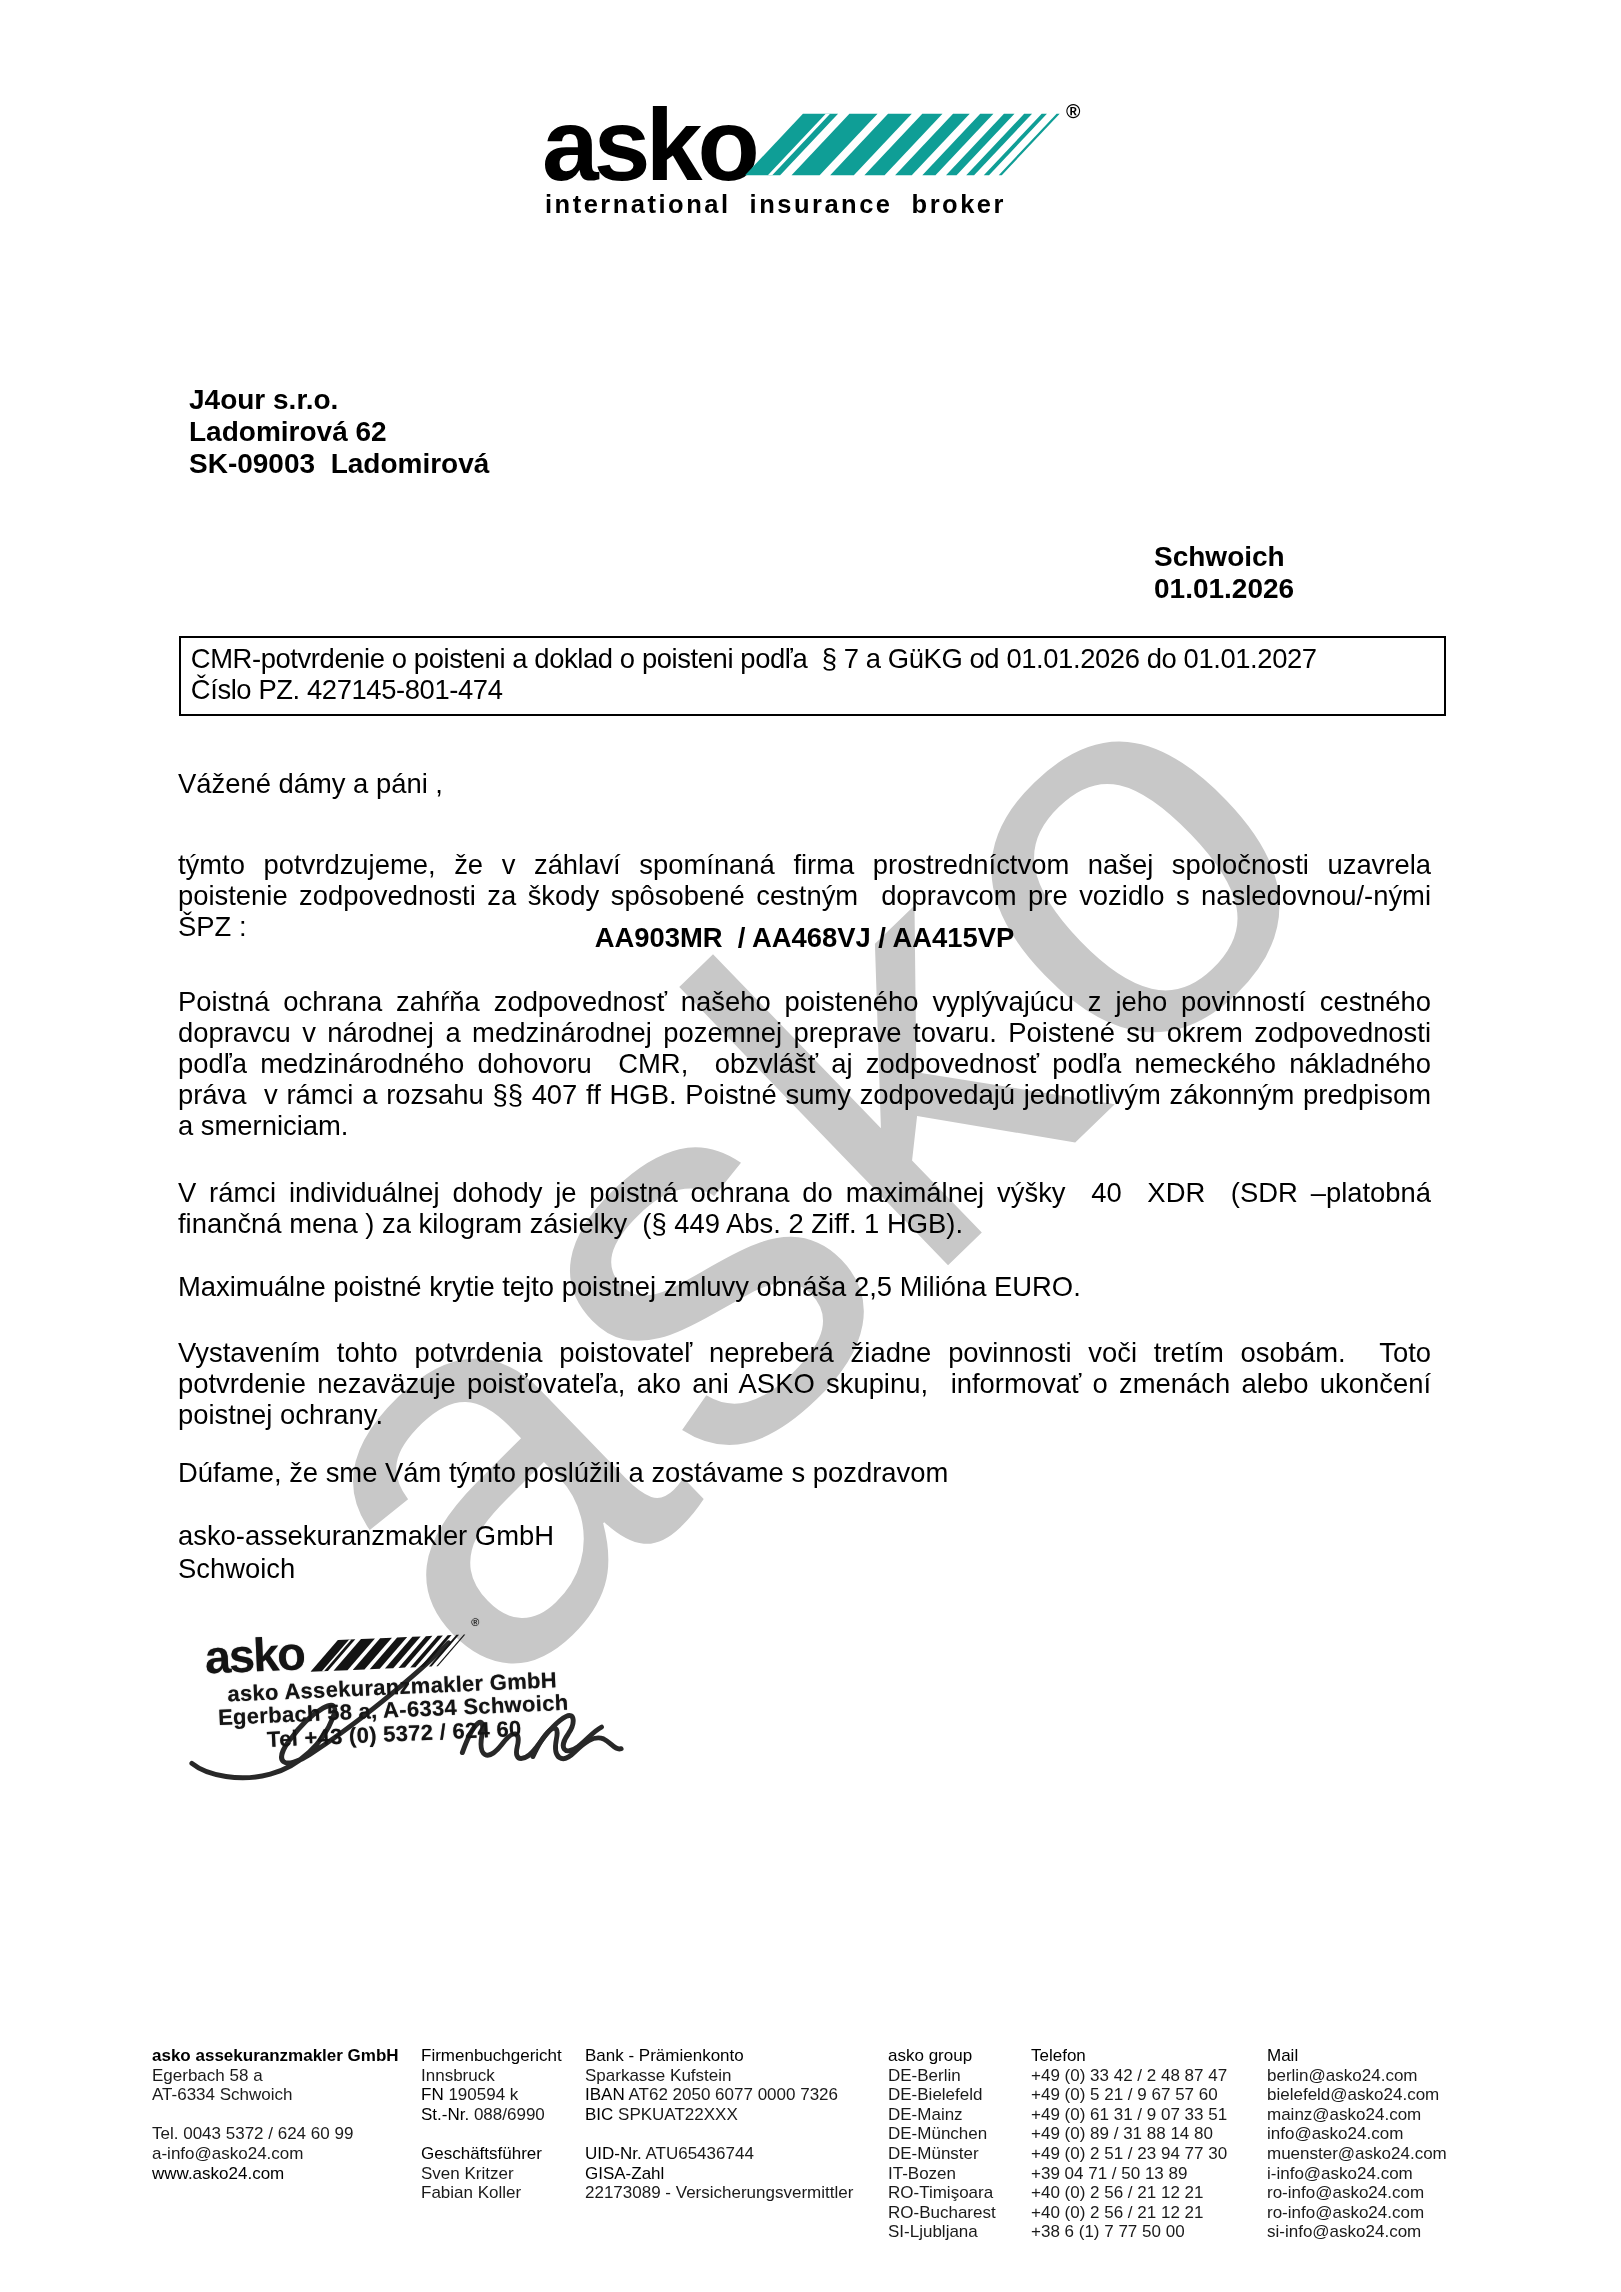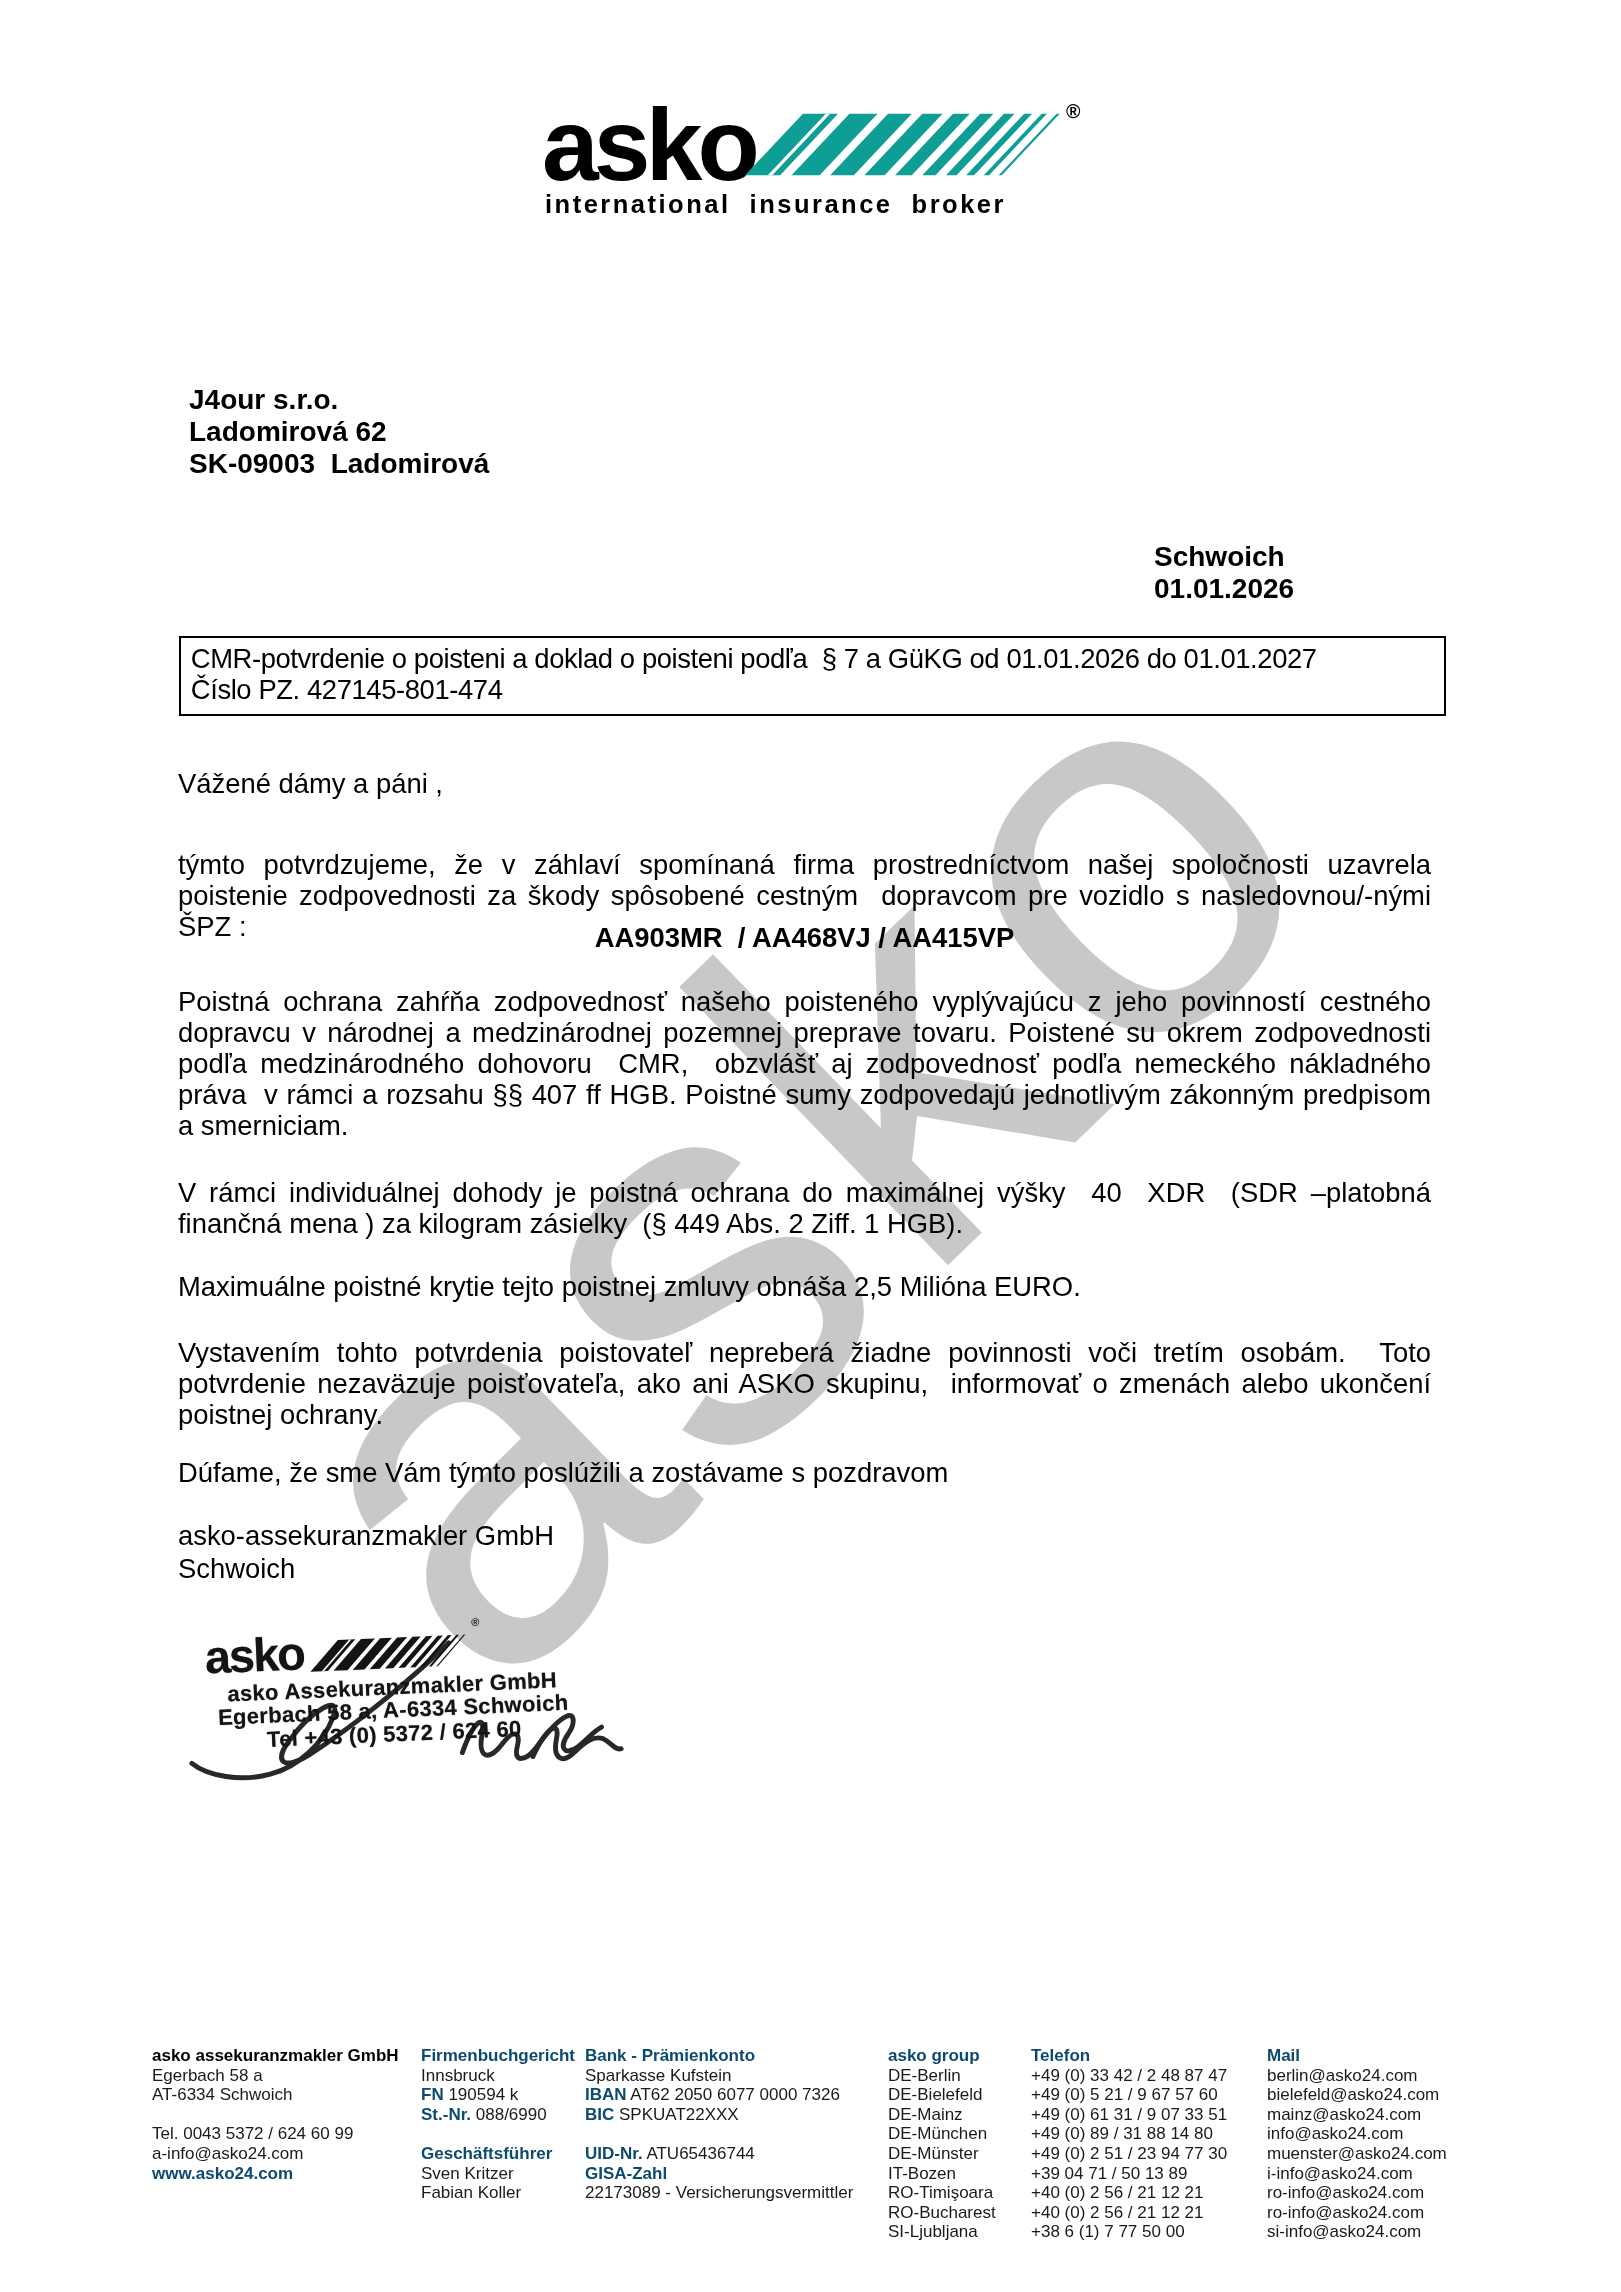--- a/index.html
+++ b/index.html
@@ -47,21 +47,21 @@
   .stamp-logo{display:flex;align-items:flex-end;gap:5.9px;height:51px;}
   .stamp-word{font-size:47px;line-height:43px;font-weight:bold;letter-spacing:-2px;}
   .stamp-reg{font-size:10.8px;align-self:flex-start;}
   .stamp-l{font-size:22px;line-height:23.5px;font-weight:bold;text-align:center;width:372px;letter-spacing:0.3px;}
   .stamp-l.first{margin-top:4.9px;}
   .signature{position:absolute;left:186px;top:1635px;z-index:4;}
   
   .fcol{position:absolute;top:2046px;font-size:17px;line-height:19.6px;color:#1a1a1a;}
   .frow{height:19.6px;white-space:nowrap;}
   .ftitle{height:19.6px;white-space:nowrap;font-weight:bold;color:#000;}
-  .teal{color:#0c4a6e;font-weight:bold;}
+  .teal{color:#000000;}
   .c1{left:152px;} .c2{left:421px;} .c3{left:585px;} .c4{left:888px;} .c5{left:1031px;} .c6{left:1267px;}
 </style>
 </head>
 <body>
 
 <div class="page">
 
   <div class="watermark">asko</div>
 
   <div class="layer">

